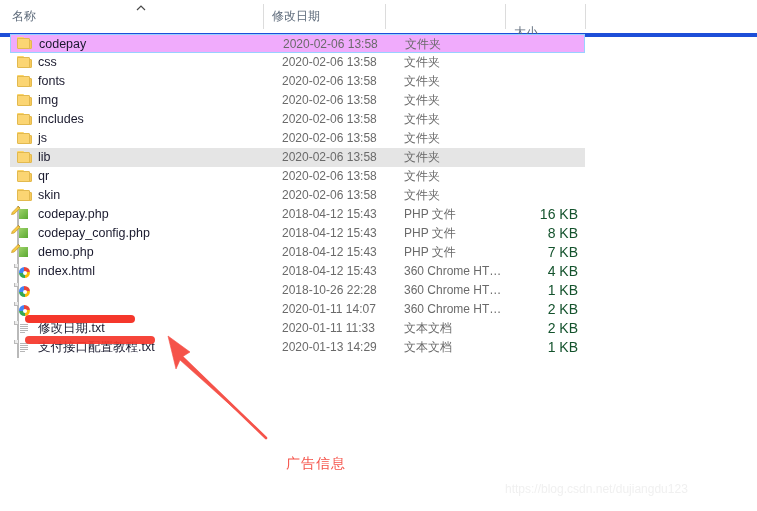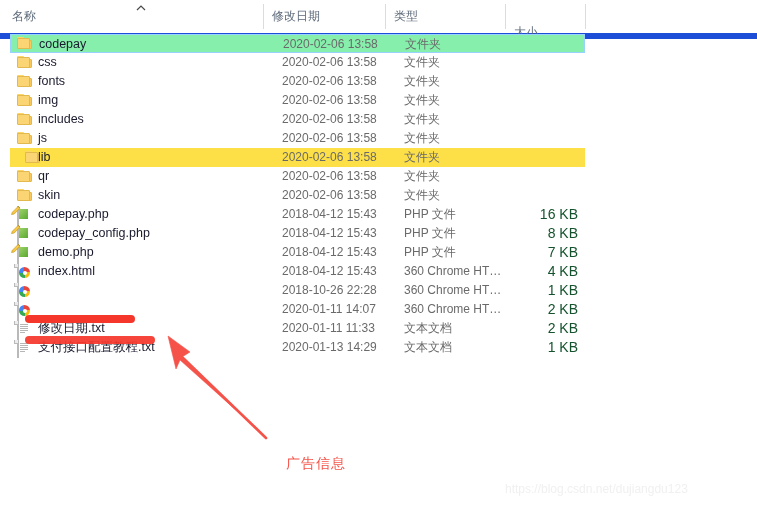--- a/index.html
+++ b/index.html
@@ -16,21 +16,21 @@
     -webkit-font-smoothing: antialiased;
   }
 
   
   .col-header {
     position: absolute;
     left: 0; top: 0;
     width: 757px;
     height: 33px;
     background: #ffffff;
-    border-bottom: 6px solid #1d4ed8;
+    border-bottom: 4px solid #1d4ed8;
   }
   .hdr-cell {
     position: absolute;
     top: 0;
     height: 33px;
     line-height: 33px;
     font-size: 12px;
     color: #5d6a7a;
     white-space: nowrap;
     box-sizing: border-box;
@@ -70,27 +70,26 @@
   .row {
     position: relative;
     height: 19px;
     margin: 0 0 0 10px;
     width: 575px;
     box-sizing: border-box;
     display: flex;
     align-items: center;
   }
   .row.selected {
-    background: #86efac;
+    background: #f0abfc;
     border: 1px solid #99d1ff;
     height: 19px;
   }
   .row.hover {
-    background: #fde047;
-    text-align: center;
+    background: #e5e5e5;
   }
 
   .cell-icon {
     position: absolute;
     left: 7px;
     top: 2px;
     width: 16px;
     height: 15px;
   }
   .row.selected .cell-icon { left: 6px; top: 1px; }
@@ -286,21 +285,20 @@
 <body>
 
 <div class="col-header">
   <div class="hdr-divider" style="left:263px;"></div>
   <div class="hdr-divider" style="left:385px;"></div>
   <div class="hdr-divider" style="left:505px;"></div>
   <div class="hdr-divider" style="left:585px;"></div>
 
   <div class="hdr-cell hdr-name">名称</div>
   <div class="hdr-cell hdr-date">修改日期</div>
-  <div class="hdr-cell hdr-type">类型</div>
   <div class="hdr-cell hdr-size">大小</div>
 
   <div class="sort-caret">
     <svg width="14" height="10" viewBox="0 0 14 10" aria-hidden="true">
       <path d="M3 7 L7 3 L11 7" fill="none" stroke="#4a4a4a" stroke-width="1.2"></path>
     </svg>
   </div>
 </div>
 
 <div class="file-list">

